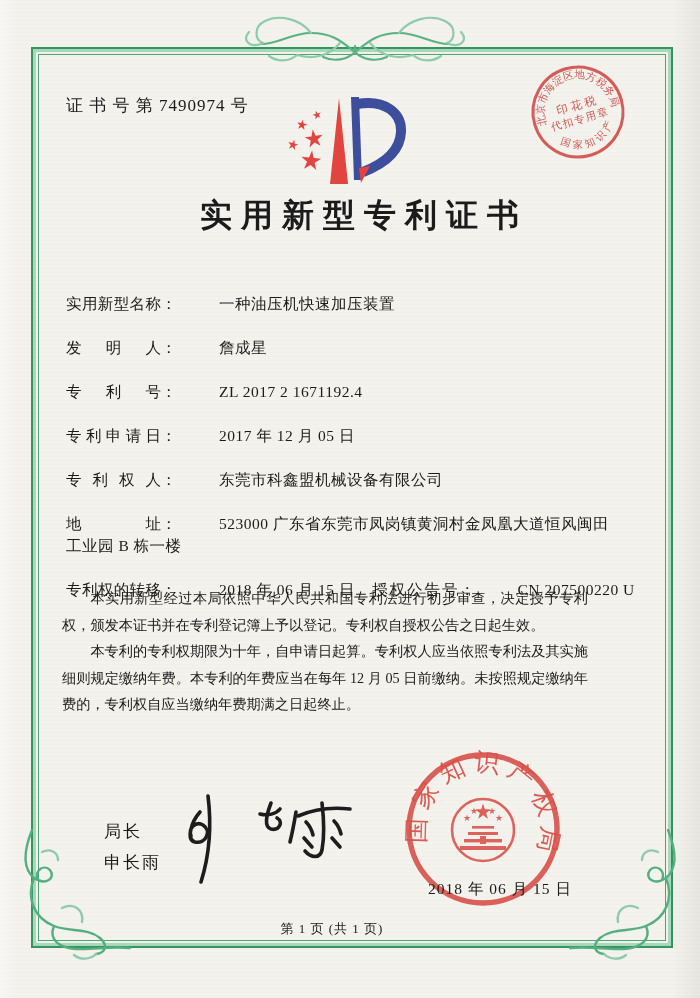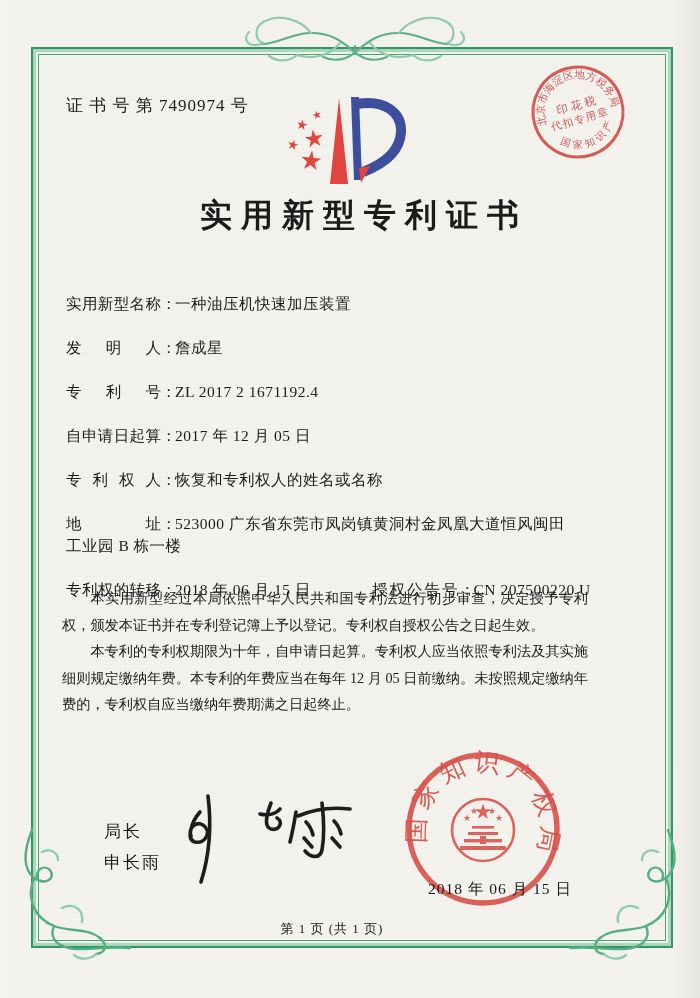--- a/index.html
+++ b/index.html
@@ -22,21 +22,21 @@
   .cert-no{position:absolute;left:66px;top:94px;font-size:17px;letter-spacing:1px;}
   .logo{position:absolute;left:287px;top:96px;}
   .title{position:absolute;left:0;width:100%;top:194px;text-align:center;
          font-size:32px;font-weight:bold;letter-spacing:9px;}
   
   .fields{position:absolute;left:66px;top:293px;width:560px;font-size:15.5px;}
   .frow{line-height:22px;margin-bottom:22px;position:relative;white-space:nowrap;}
   .frow.addr{margin-bottom:0;}
   .flabel{display:inline-block;width:95px;text-align:justify;text-align-last:justify;vertical-align:top;}
   .fcolon{display:inline-block;width:14px;}
-  .fvalue{letter-spacing:.5px;}
+  .fvalue{letter-spacing:.5px;margin-left:44px;}
   .addr2{line-height:22px;margin-bottom:22px;font-size:15.5px;letter-spacing:.5px;}
   .grant{position:absolute;left:306px;top:0;}
   .grant .flabel2{letter-spacing:2px;}
   
   .legal{position:absolute;left:62px;top:585px;width:526px;font-size:14.2px;line-height:26.5px;text-align:justify;}
   .legal p{margin:0;text-indent:2em;}
   
   .director{position:absolute;left:84px;top:816px;font-family:"Liberation Sans","DejaVu Sans",sans-serif;
             font-size:17px;font-weight:500;line-height:31px;letter-spacing:2px;margin-left:20px;}
   .signature{position:absolute;left:170px;top:790px;}
@@ -137,24 +137,24 @@
     <div class="frow">
       <span class="flabel">实用新型名称</span><span class="fcolon">：</span><span class="fvalue">一种油压机快速加压装置</span>
     </div>
     <div class="frow">
       <span class="flabel">发明人</span><span class="fcolon">：</span><span class="fvalue">詹成星</span>
     </div>
     <div class="frow">
       <span class="flabel">专利号</span><span class="fcolon">：</span><span class="fvalue">ZL 2017 2 1671192.4</span>
     </div>
     <div class="frow">
-      <span class="flabel">自申请日起算</span><span class="fcolon">：</span><span class="fvalue">2017 年 12 月 05 日</span>
-    </div>
-    <div class="frow">
-      <span class="flabel">专利权人</span><span class="fcolon">：</span><span class="fvalue">恢复和专利权人的姓名或名称</span>
+      <span class="flabel">专利申请日</span><span class="fcolon">：</span><span class="fvalue">2017 年 12 月 05 日</span>
+    </div>
+    <div class="frow">
+      <span class="flabel">专利权人</span><span class="fcolon">：</span><span class="fvalue">东莞市科鑫盟机械设备有限公司</span>
     </div>
     <div class="frow addr">
       <span class="flabel">地址</span><span class="fcolon">：</span><span class="fvalue">523000 广东省东莞市凤岗镇黄洞村金凤凰大道恒风闽田</span>
     </div>
     <div class="addr2">工业园 B 栋一楼</div>
     <div class="frow">
       <span class="flabel">专利权的转移</span><span class="fcolon">：</span><span class="fvalue">2018 年 06 月 15 日</span>
       <span class="grant">
         <span class="flabel2">授权公告号</span><span class="fcolon">：</span><span class="fvalue">CN 207500220 U</span>
       </span>

